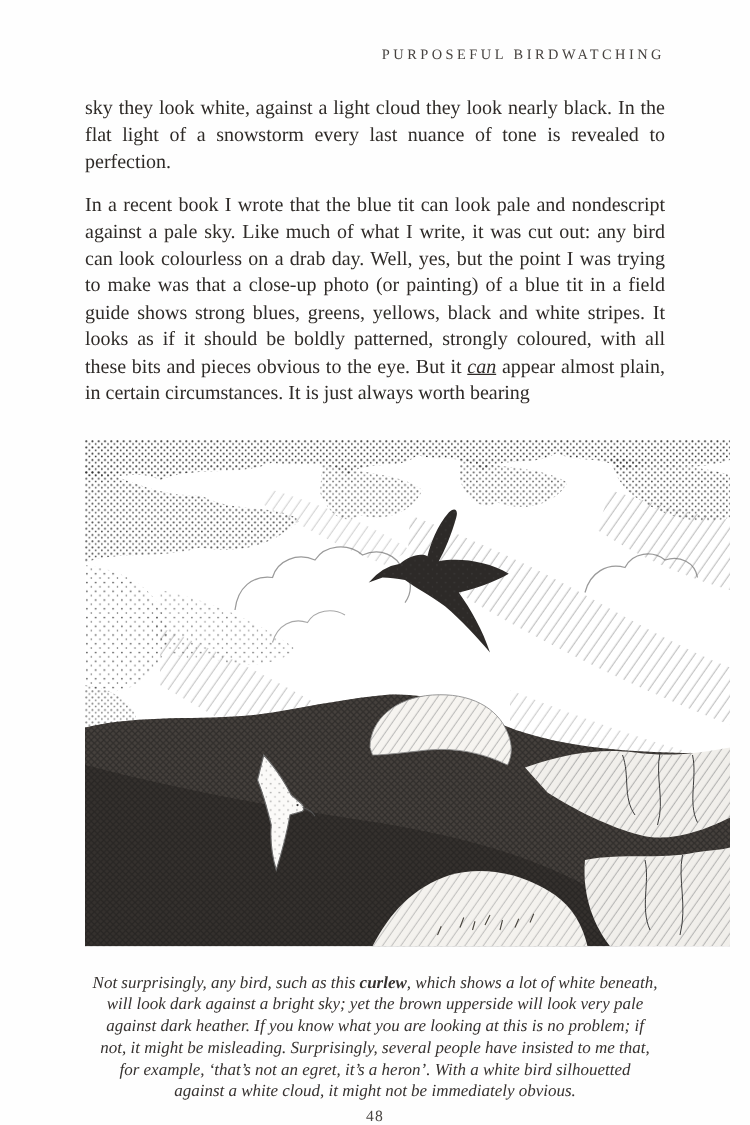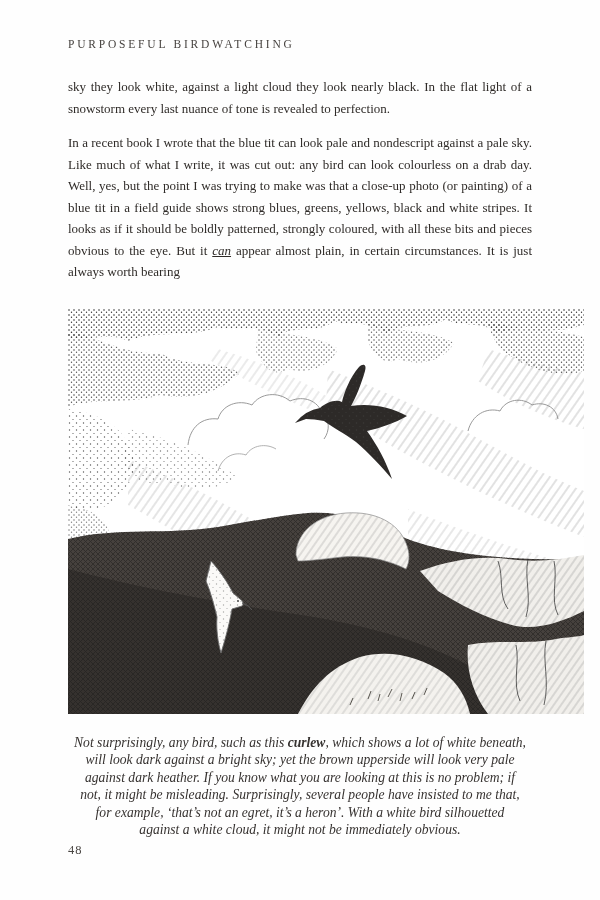--- a/index.html
+++ b/index.html
@@ -11,29 +11,29 @@
     overflow: hidden;
     font-family: "Liberation Serif", serif;
     color: #2f2b28;
   }
   .content {
     width: 464px;
     margin: 0 auto;
     padding-top: 38px;
   }
   .running-header {
-    text-align: left;
+    text-align: right;
     font-size: 11.5px;
     letter-spacing: 2.8px;
     color: #46423f;
     margin-bottom: 26px;
     white-space: nowrap;
   }
   .body-para {
-    font-size: 13px;
+    font-size: 16px;
     line-height: 21.5px;
     text-align: justify;
     margin: 0 0 13px 0;
   }
   .body-para:last-of-type { margin-bottom: 0; }
   .illustration-wrap {
     width: 516px;
     margin: 26px auto 0 auto;
   }
   .illustration-wrap svg { display: block; }
@@ -41,20 +41,21 @@
     width: 452px;
     margin: 20px auto 0 auto;
     font-style: italic;
     font-size: 13.6px;
     line-height: 17.6px;
     text-align: center;
     color: #363230;
   }
   .caption strong { font-weight: bold; text-align: center; }
   .folio {
+    text-align: center;
     font-size: 12.5px;
     color: #4a4643;
     margin-top: 4px;
     letter-spacing: 1px;
   }
   em { font-style: italic; text-decoration: underline; }
 </style>
 </head>
 <body>
 

